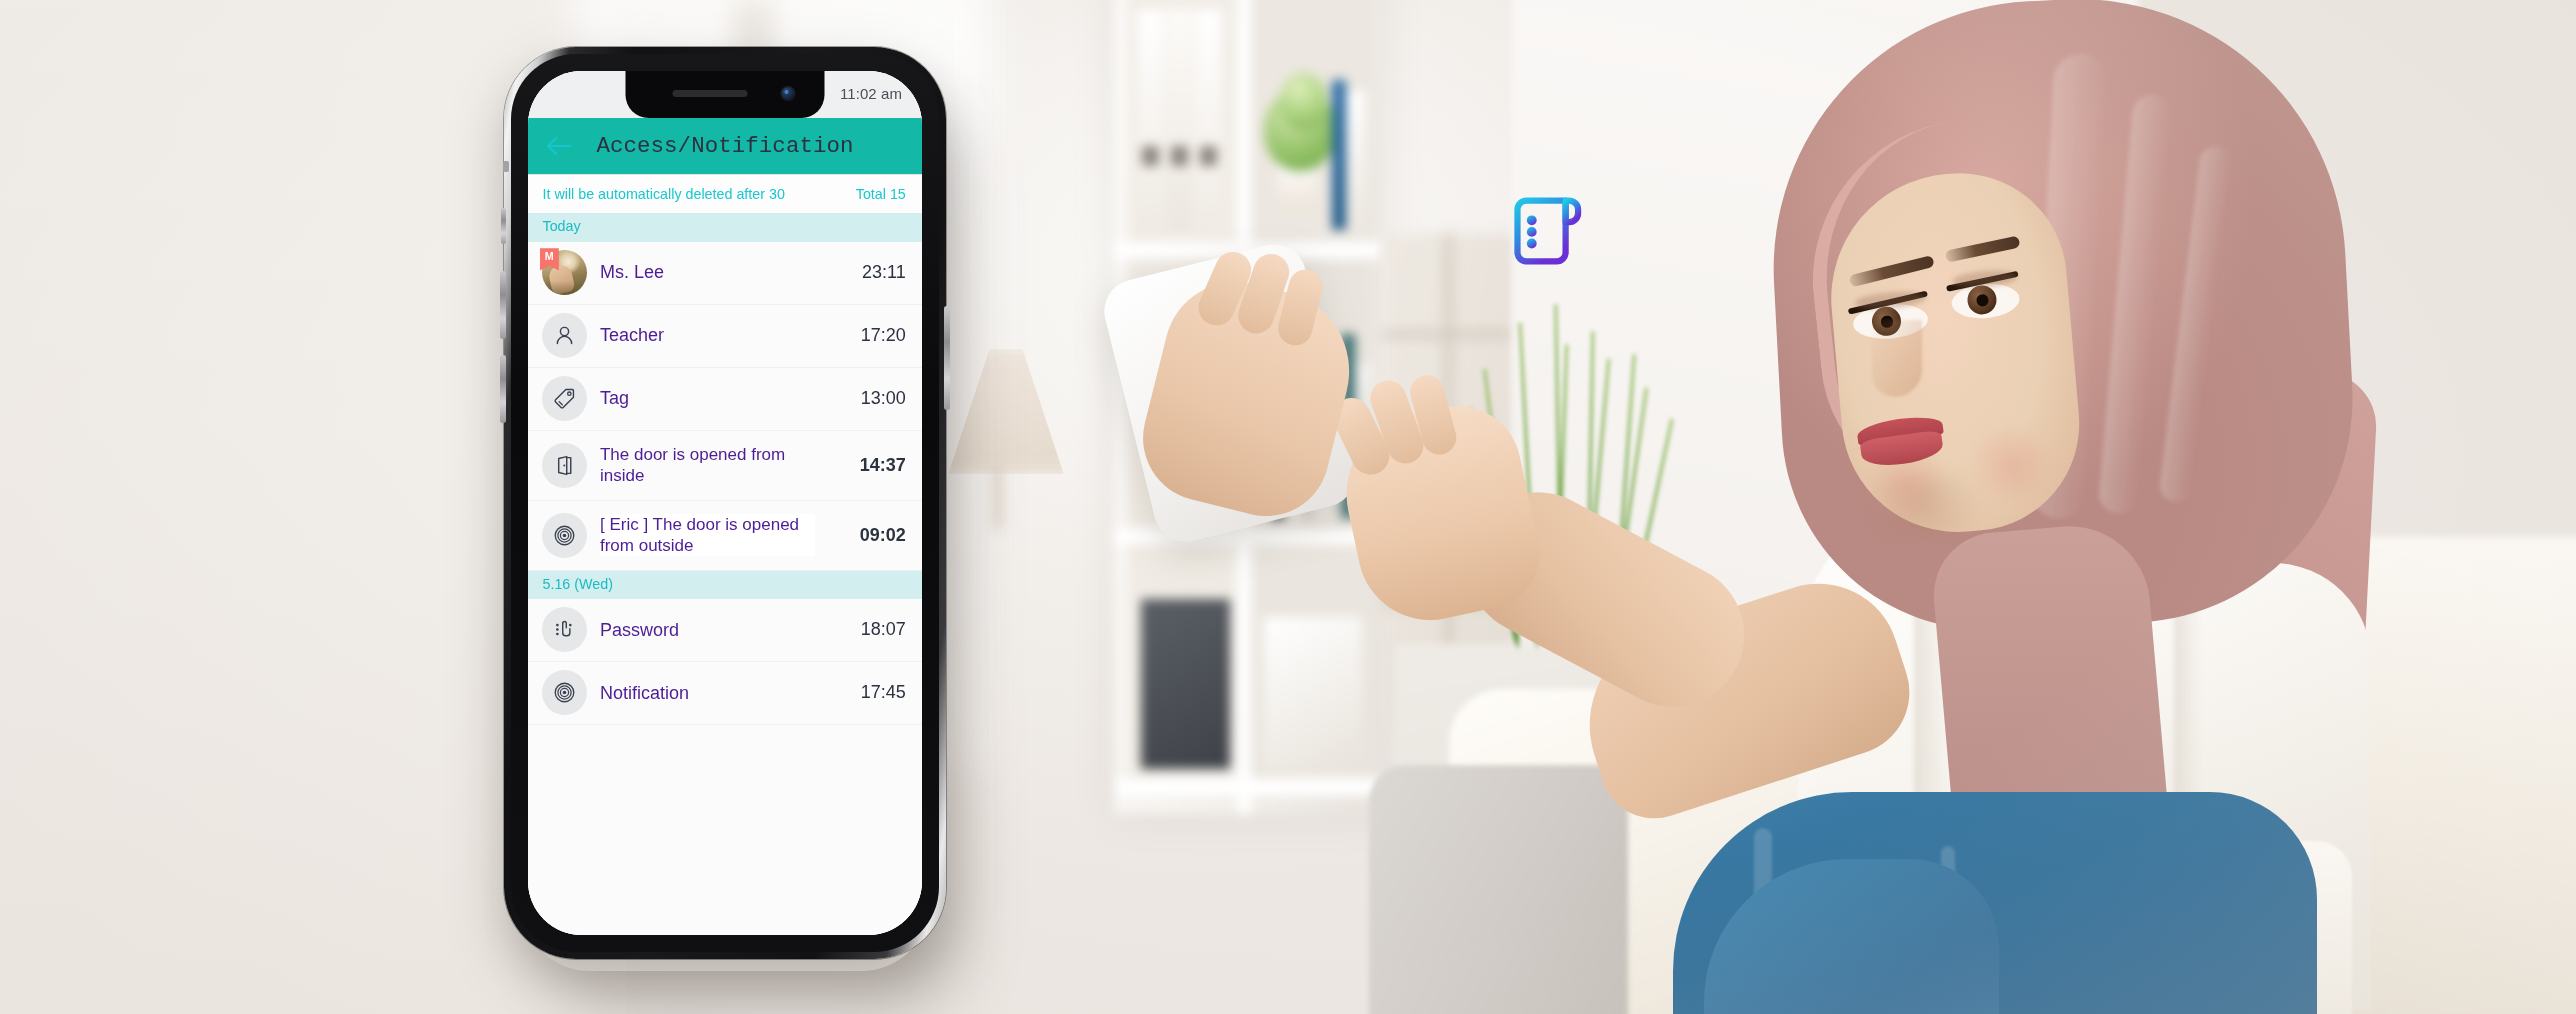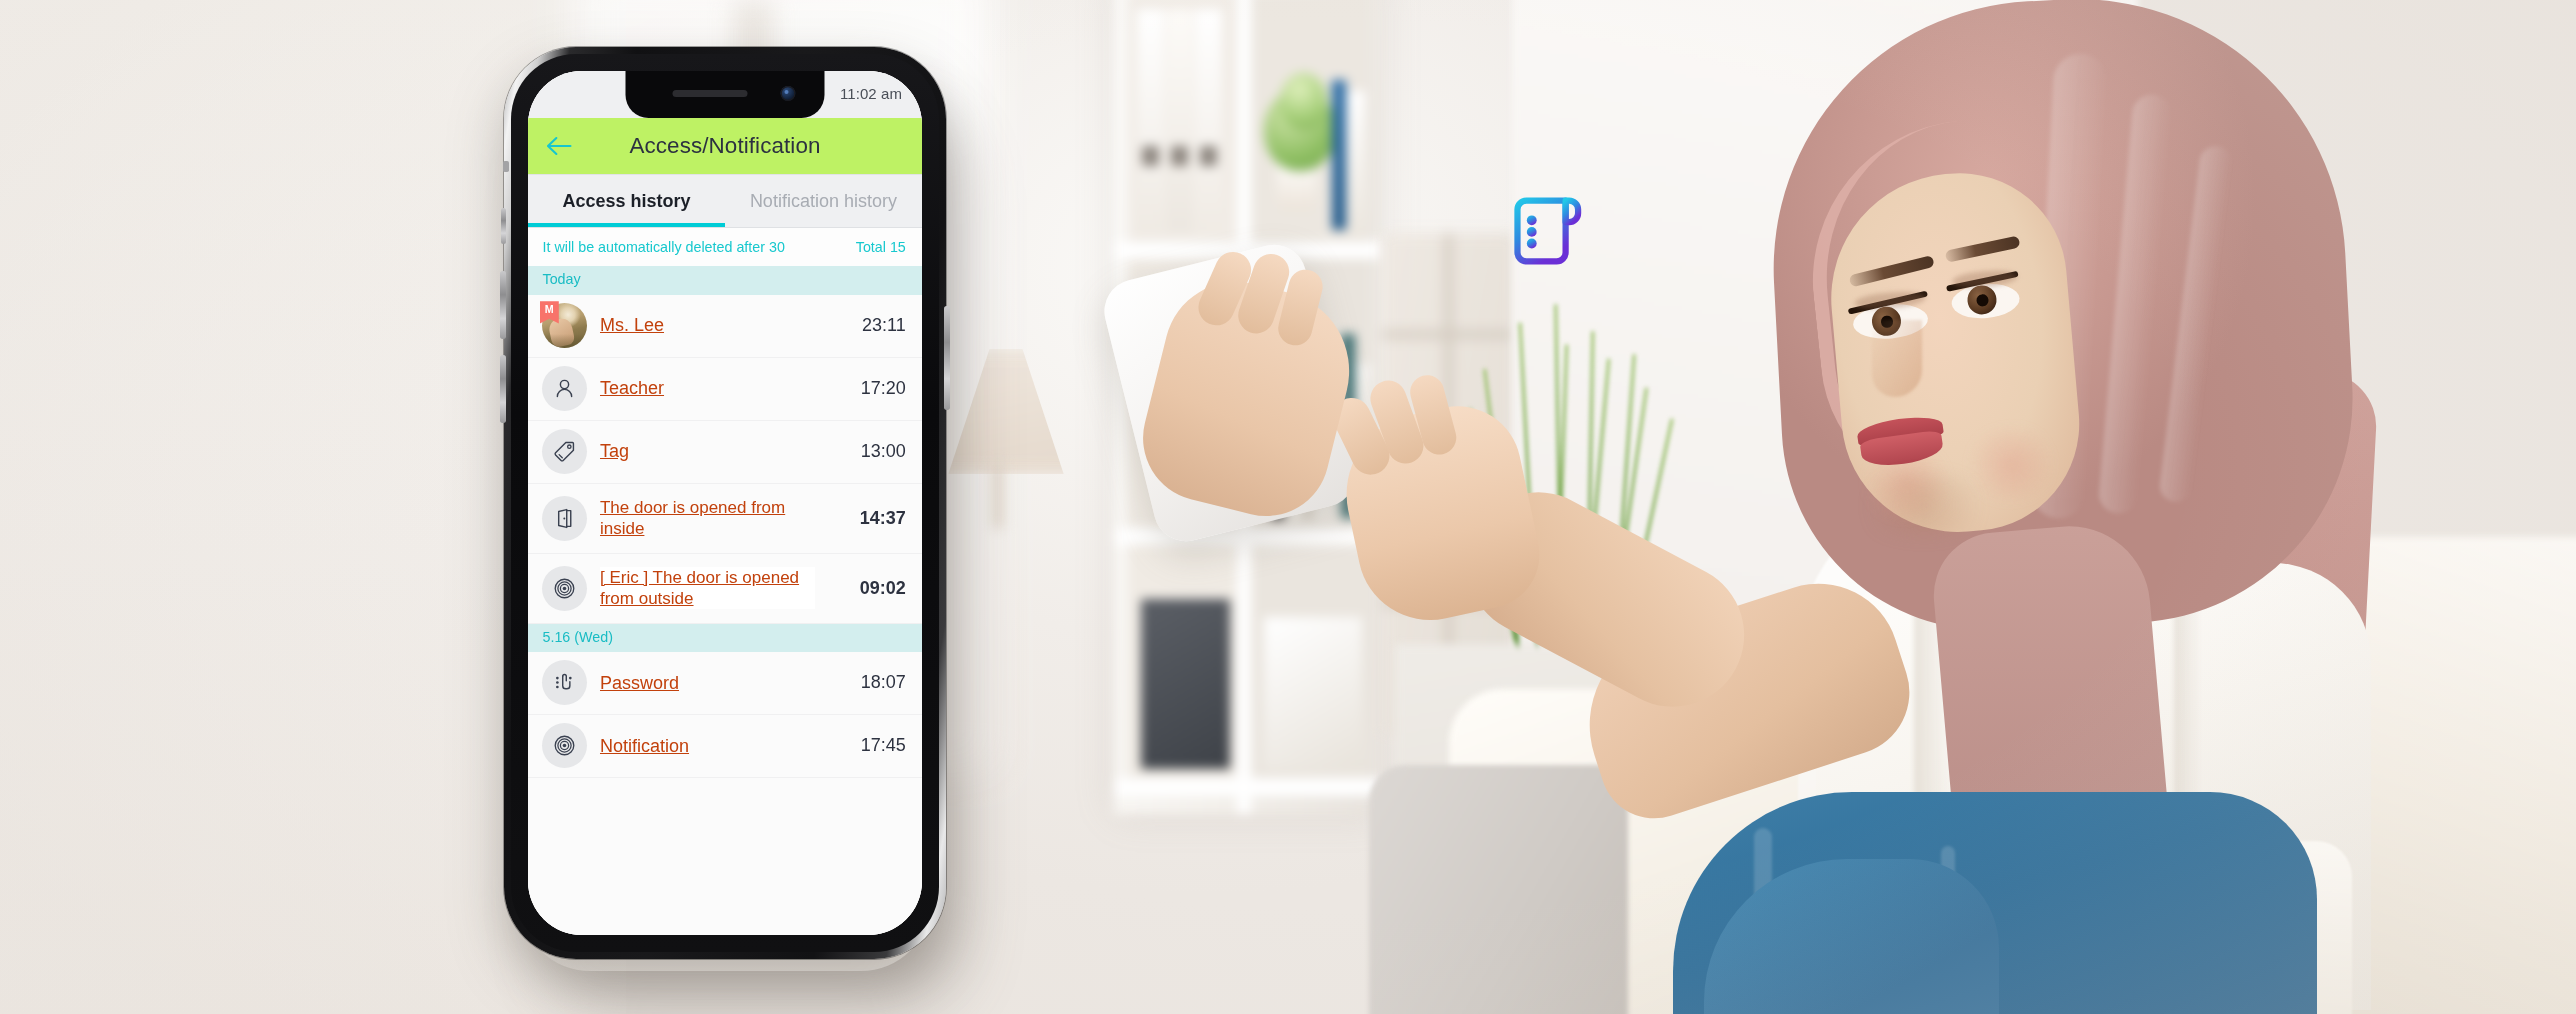--- a/index.html
+++ b/index.html
@@ -372,23 +372,24 @@
     display:flex; align-items:center; justify-content:flex-end;
     padding-right: 19.7px;
     position: relative; z-index: 5;
   }
   .status-time {
     font-size: 15px; color: #4a4f58; letter-spacing: 0.1px;
     padding-bottom: 1.8px;
   }
 
   .appbar {
-    flex: 0 0 57px; background:#bef264;
+    flex: 0 0 57px; background:#14b8a6;
     display:flex; align-items:center; position:relative;
     border-bottom: 0.9px solid #e1e3e6;
+    font-family: Liberation Mono, monospace;
   }
   .back-arrow {
     position:absolute; left: 16px; top: 50%; transform: translateY(-50%);
     width: 30px; height: 27px; cursor:pointer;
   }
   .appbar-title {
     width:100%; text-align:center;
     font-size: 22.4px; color: #2c3140; letter-spacing:0.1px;
   }
 
@@ -456,21 +457,21 @@
   .badge-m {
     position:absolute; left:-2.7px; top:-1.8px; width:19px; height:22.4px;
     background:#f8736a;
     clip-path: polygon(0 0, 100% 0, 100% 100%, 50% 78%, 0 100%);
     display:flex; align-items:flex-start; justify-content:center;
     color:#fff; font-size:10.7px; font-weight:700; line-height:1;
     padding-top:2.7px;
     z-index:2;
   }
 
-  .row-title { flex:1; color:#c2410c; font-size:18px; line-height:1.25;text-decoration:underline; }
+  .row-title { flex:1; color:#4c1d95; font-size:18px; line-height:1.25; }
   .row-title.two { font-size:17px; padding-right: 9px; }
   .row-time { color:#2d3240; font-size:18px; flex:0 0 auto; white-space:nowrap;margin-left:45px; }
   .row-time.bold { font-weight:700; font-size:18px; }
   .row.highlight .row-title { background:#ffffff; }
 
   .row.partial { height: 30px; border-bottom:none; overflow:hidden; align-items:flex-start;}
   .row.partial .icon-circle { margin-top:0; }
 
   svg { display:block; }
 </style>
@@ -668,29 +669,20 @@
 
           <div class="appbar">
             <div class="back-arrow">
               <svg width="30" height="27" viewBox="0 0 34 30">
                 <path d="M30 15 H5 M14 6 L4.5 15 L14 24" fill="none" stroke="#16c6cf" stroke-width="2.4" stroke-linecap="round" stroke-linejoin="round"></path>
               </svg>
             </div>
             <div class="appbar-title">Access/Notification</div>
           </div>
 
-          <div class="tabs">
-            <div class="tab active">
-              <span>Access history</span>
-            </div>
-            <div class="tab inactive">
-              <span>Notification history</span>
-            </div>
-            <div class="tab-underline"></div>
-          </div>
 
           <div class="notice">
             <span>It will be automatically deleted after 30</span>
             <span class="total">Total 15</span>
           </div>
 
           <div class="list">
 
             <div class="day-header">Today</div>
 

